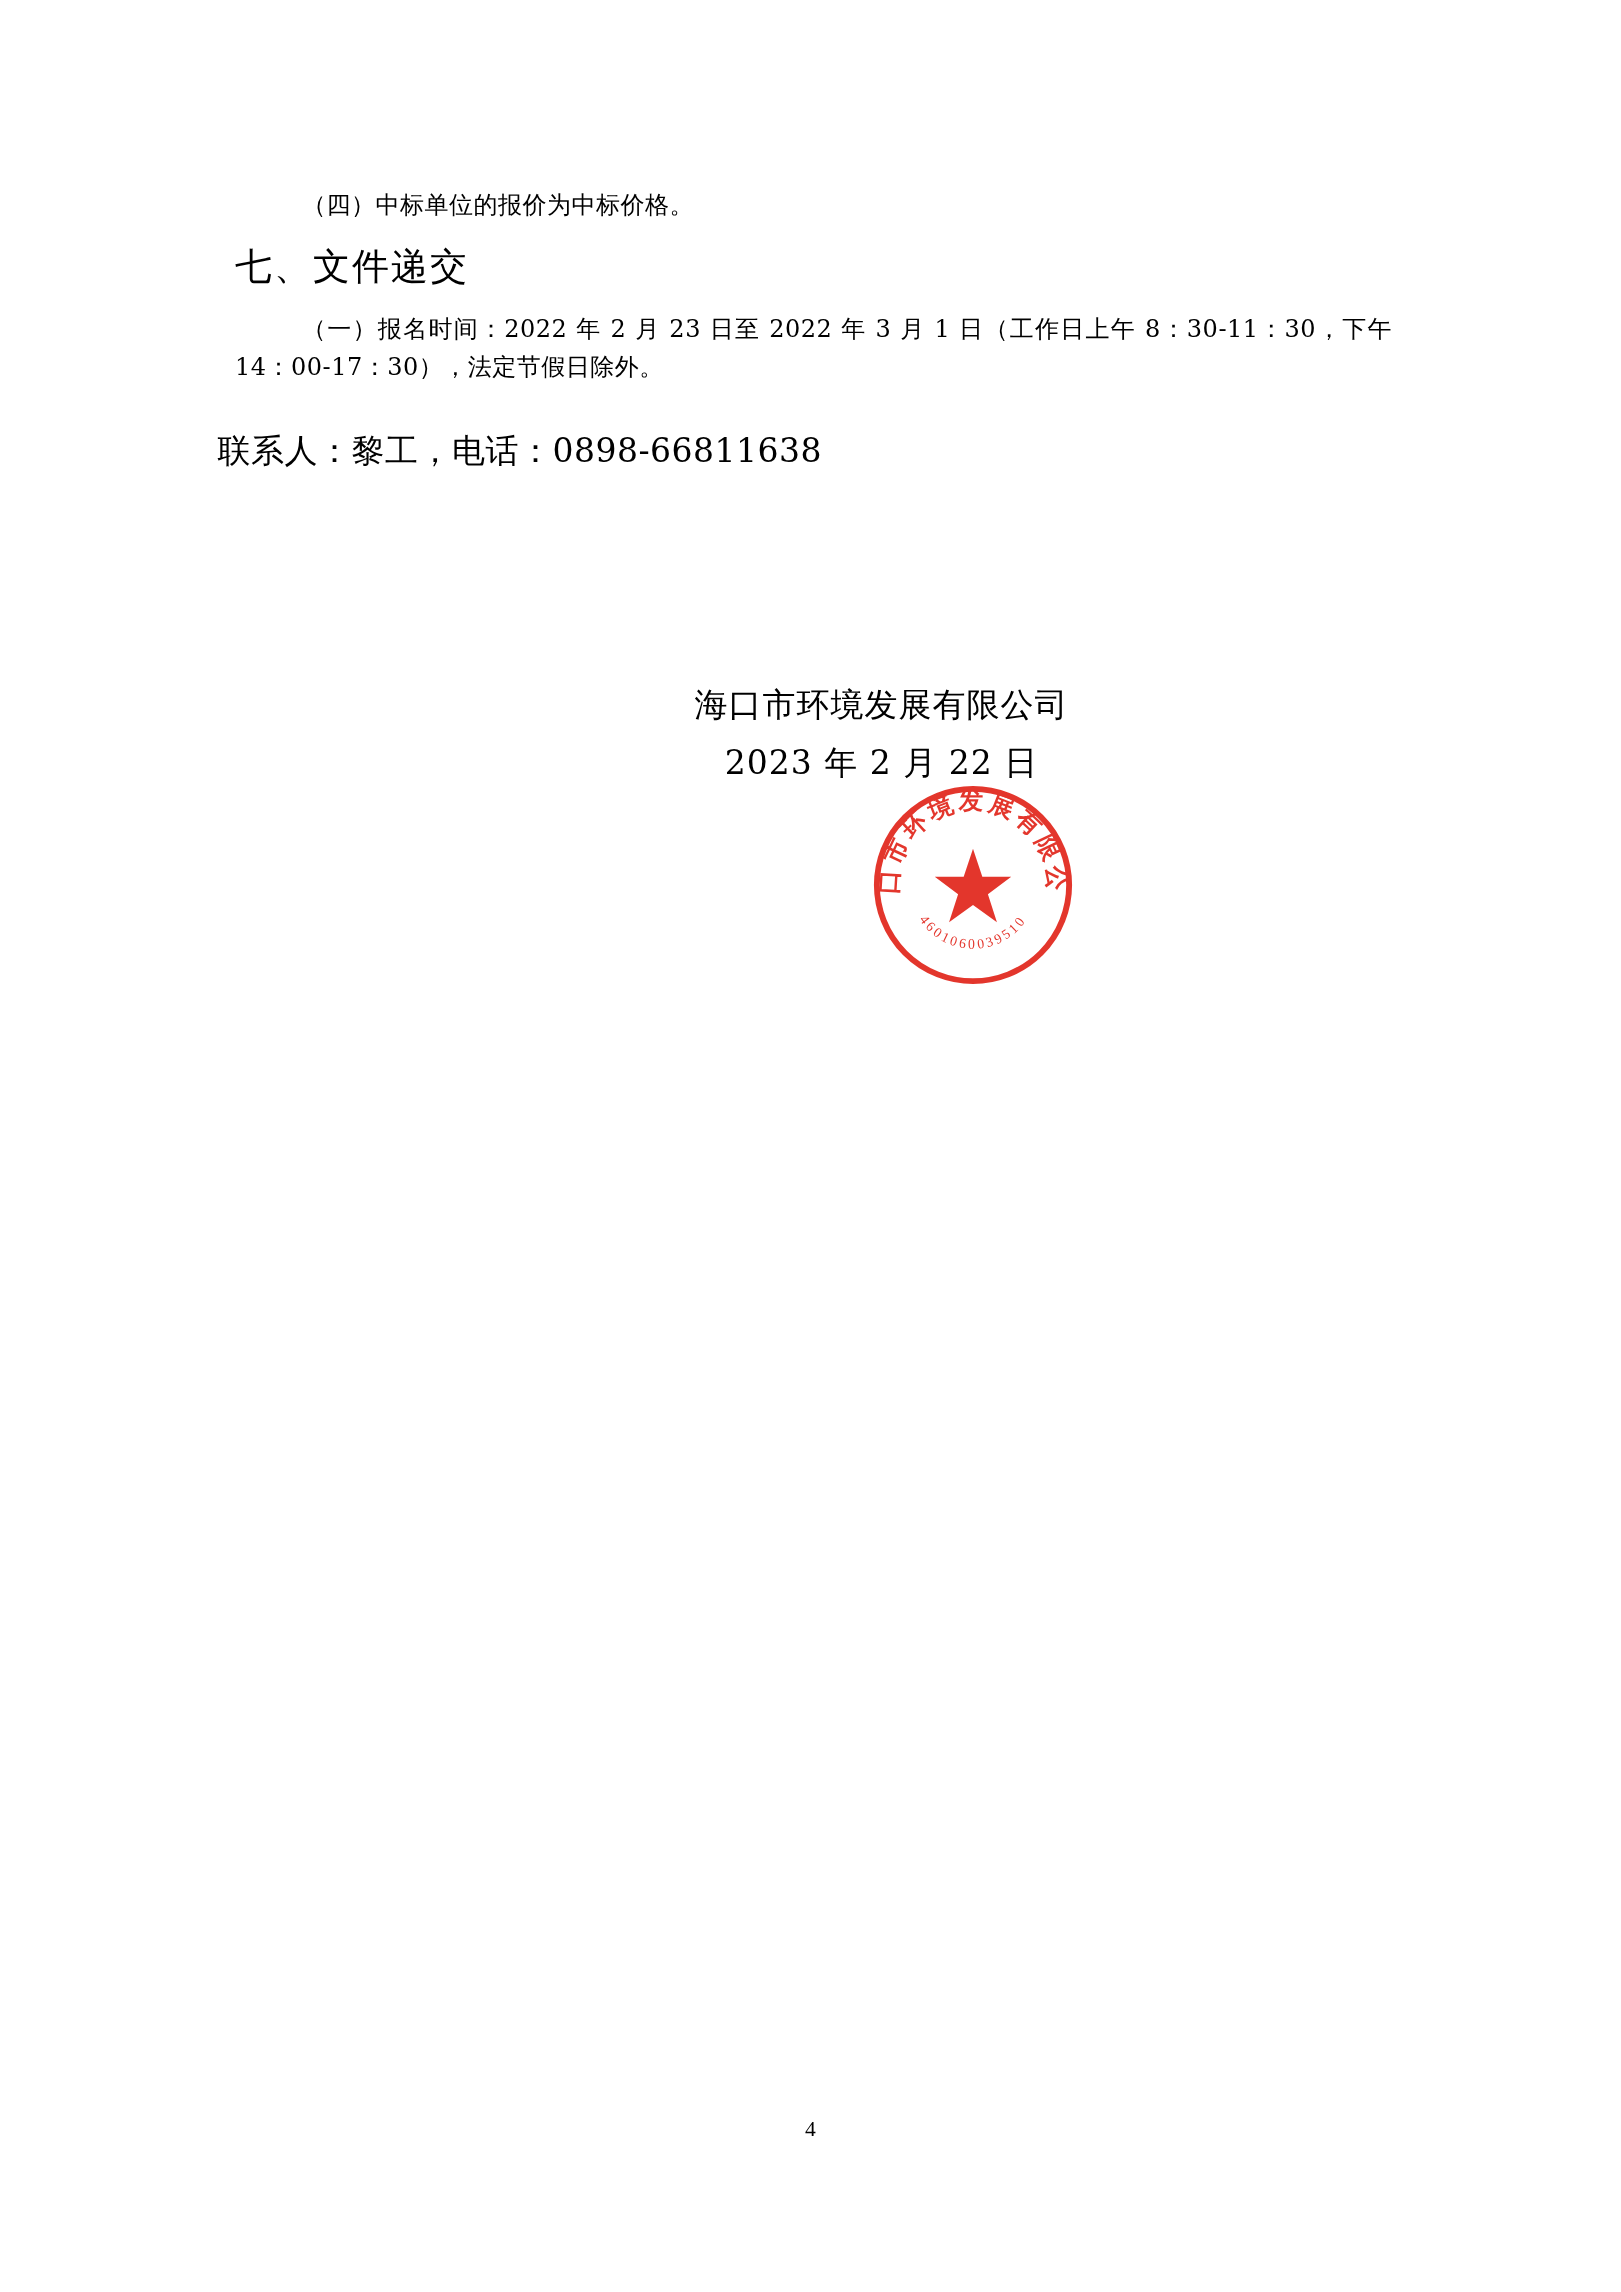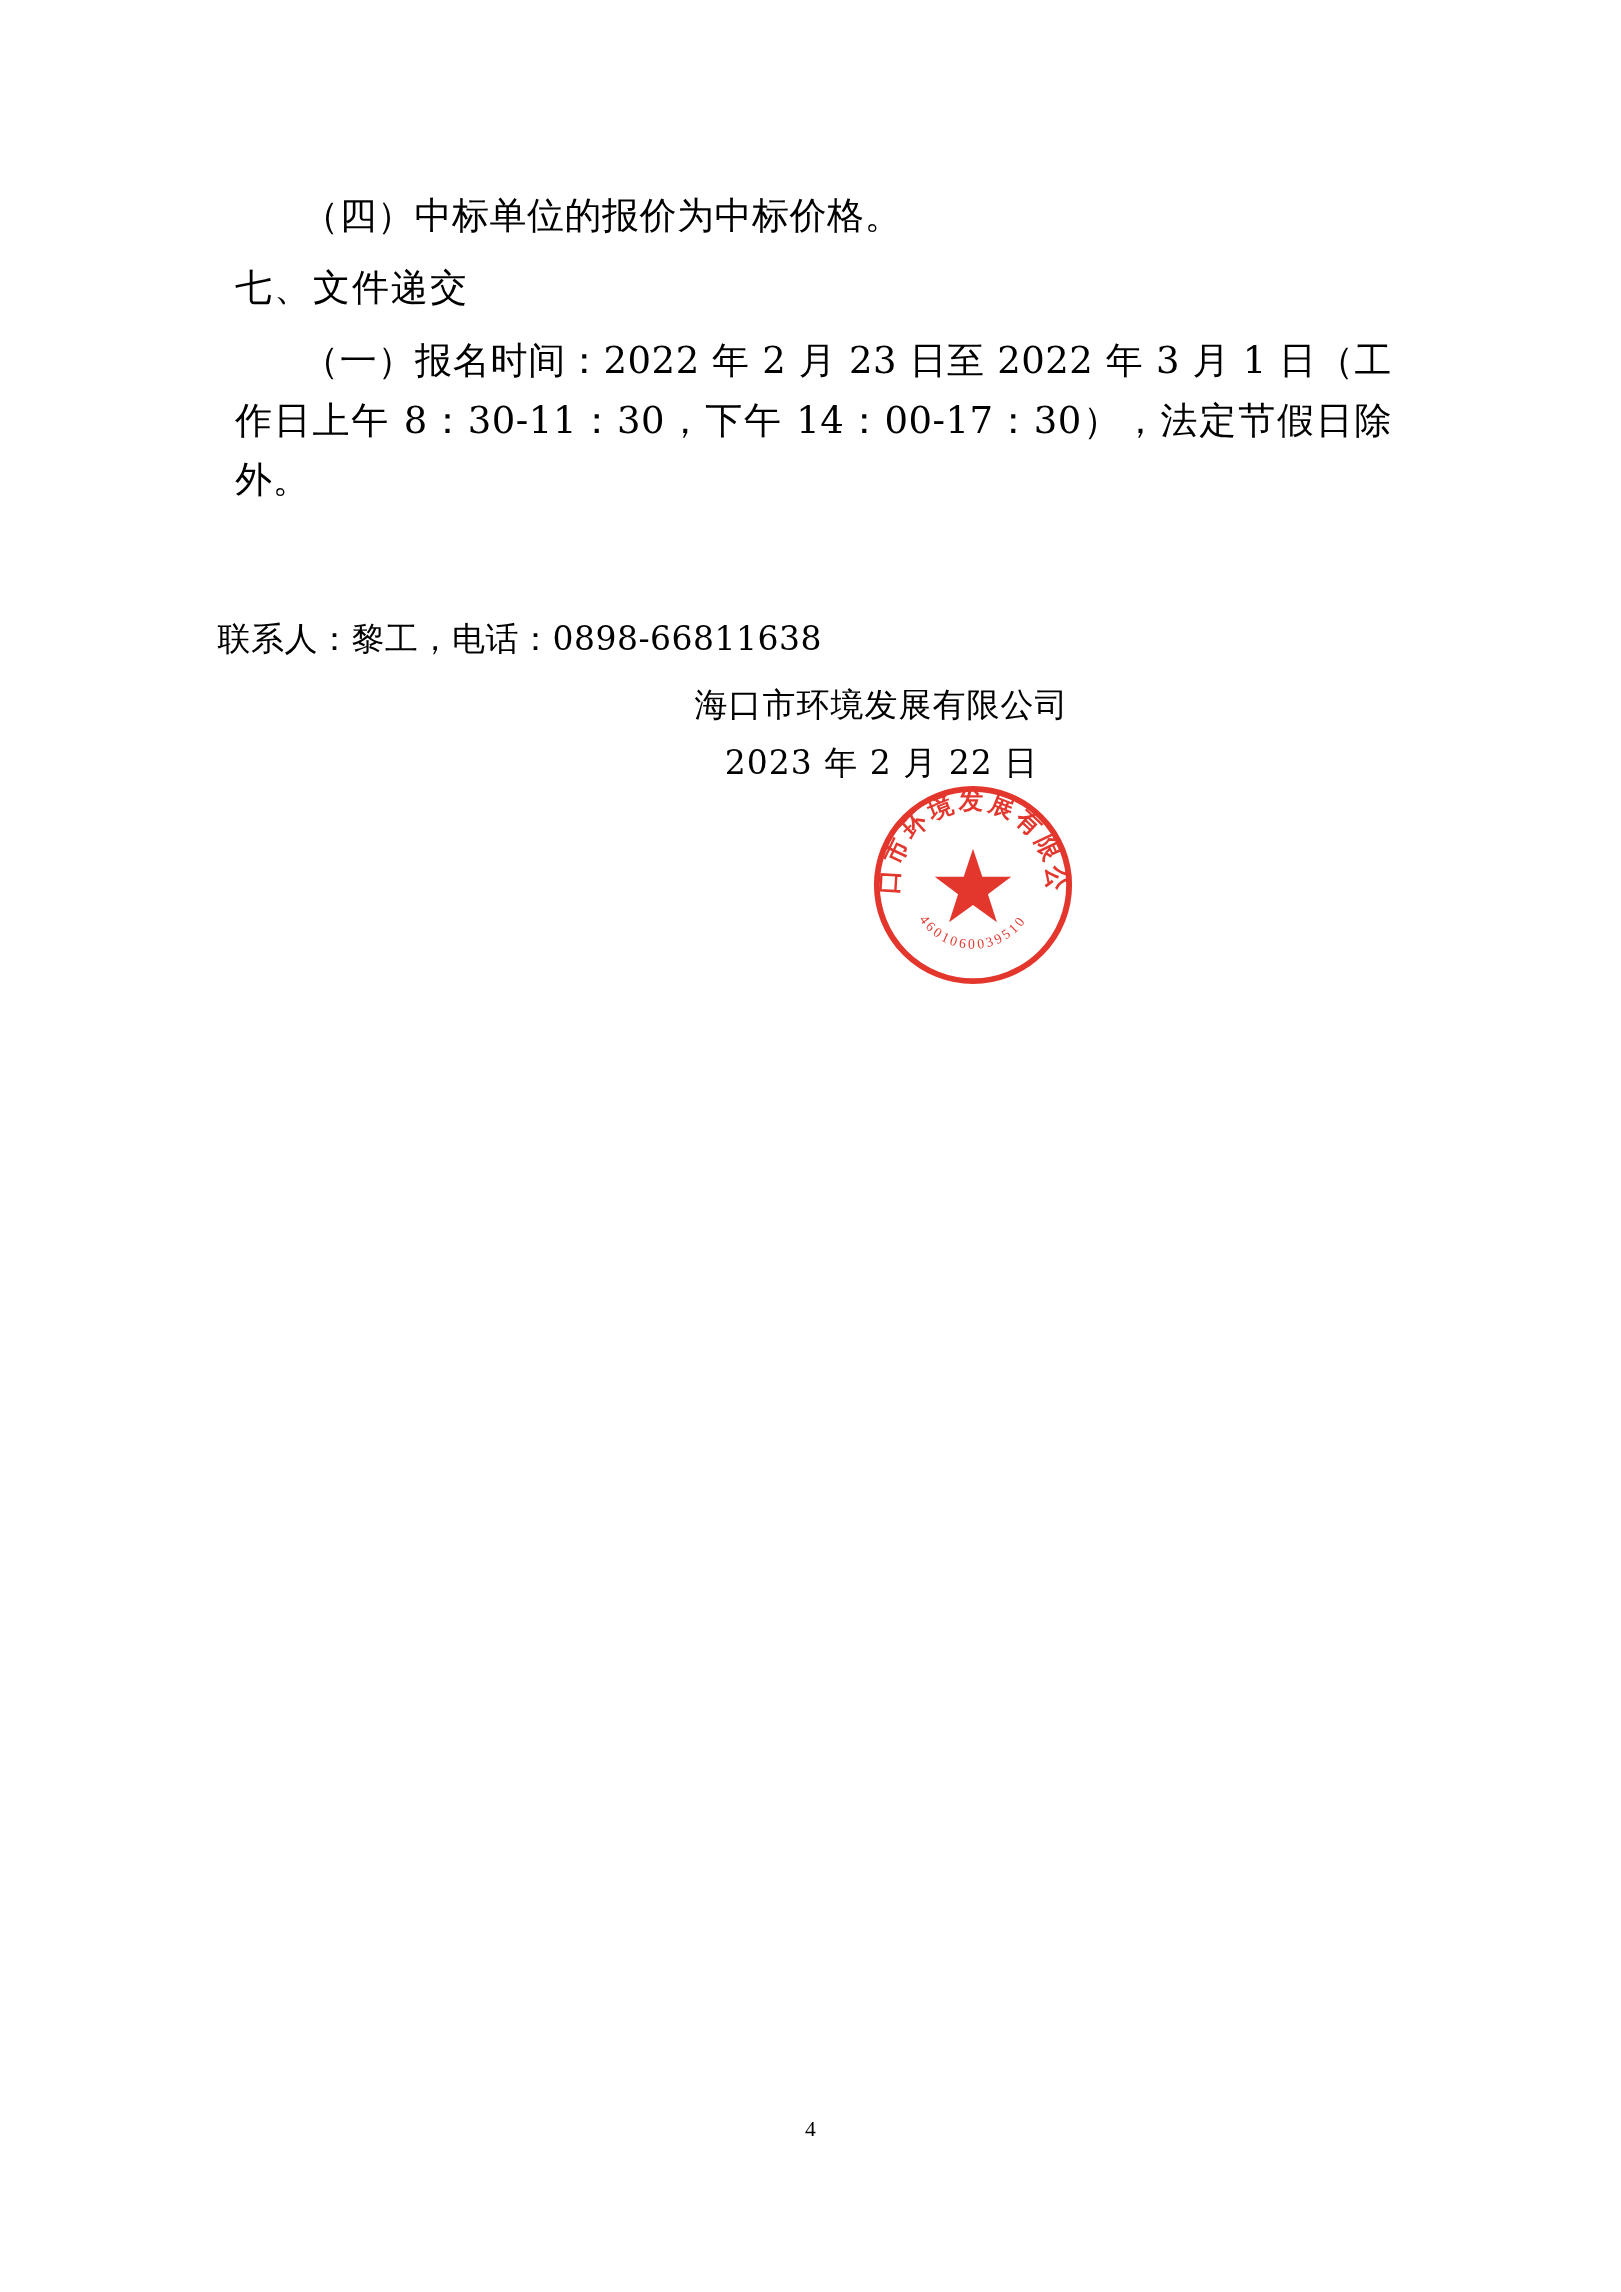--- a/index.html
+++ b/index.html
@@ -24,21 +24,21 @@
   }
 
   .content {
     position: absolute;
     left: 235px;
     top: 186px;
     width: 1157px;
   }
 
   .para {
-    font-size: 37px;
+    font-size: 24px;
     line-height: 1.62;
     text-align: justify;
     margin: 0 0 9.8px 0;
     letter-spacing: 0.5px;
   }
 
   .indent {
     text-indent: 67px;
   }
 
@@ -51,21 +51,21 @@
     letter-spacing: 2px;
   }
 
   .block-time {
     margin-top: 13.7px;
   }
 
   .contact {
     font-size: 33px;
     line-height: 1.62;
-    margin-top: 102px;
+    margin-top: 37px;
     margin-left: -17.6px;
     letter-spacing: 0.5px;
   }
 
   .signature {
     position: absolute;
     left: 333px;
     top: 490px;
     width: 627px;
     text-align: center;

